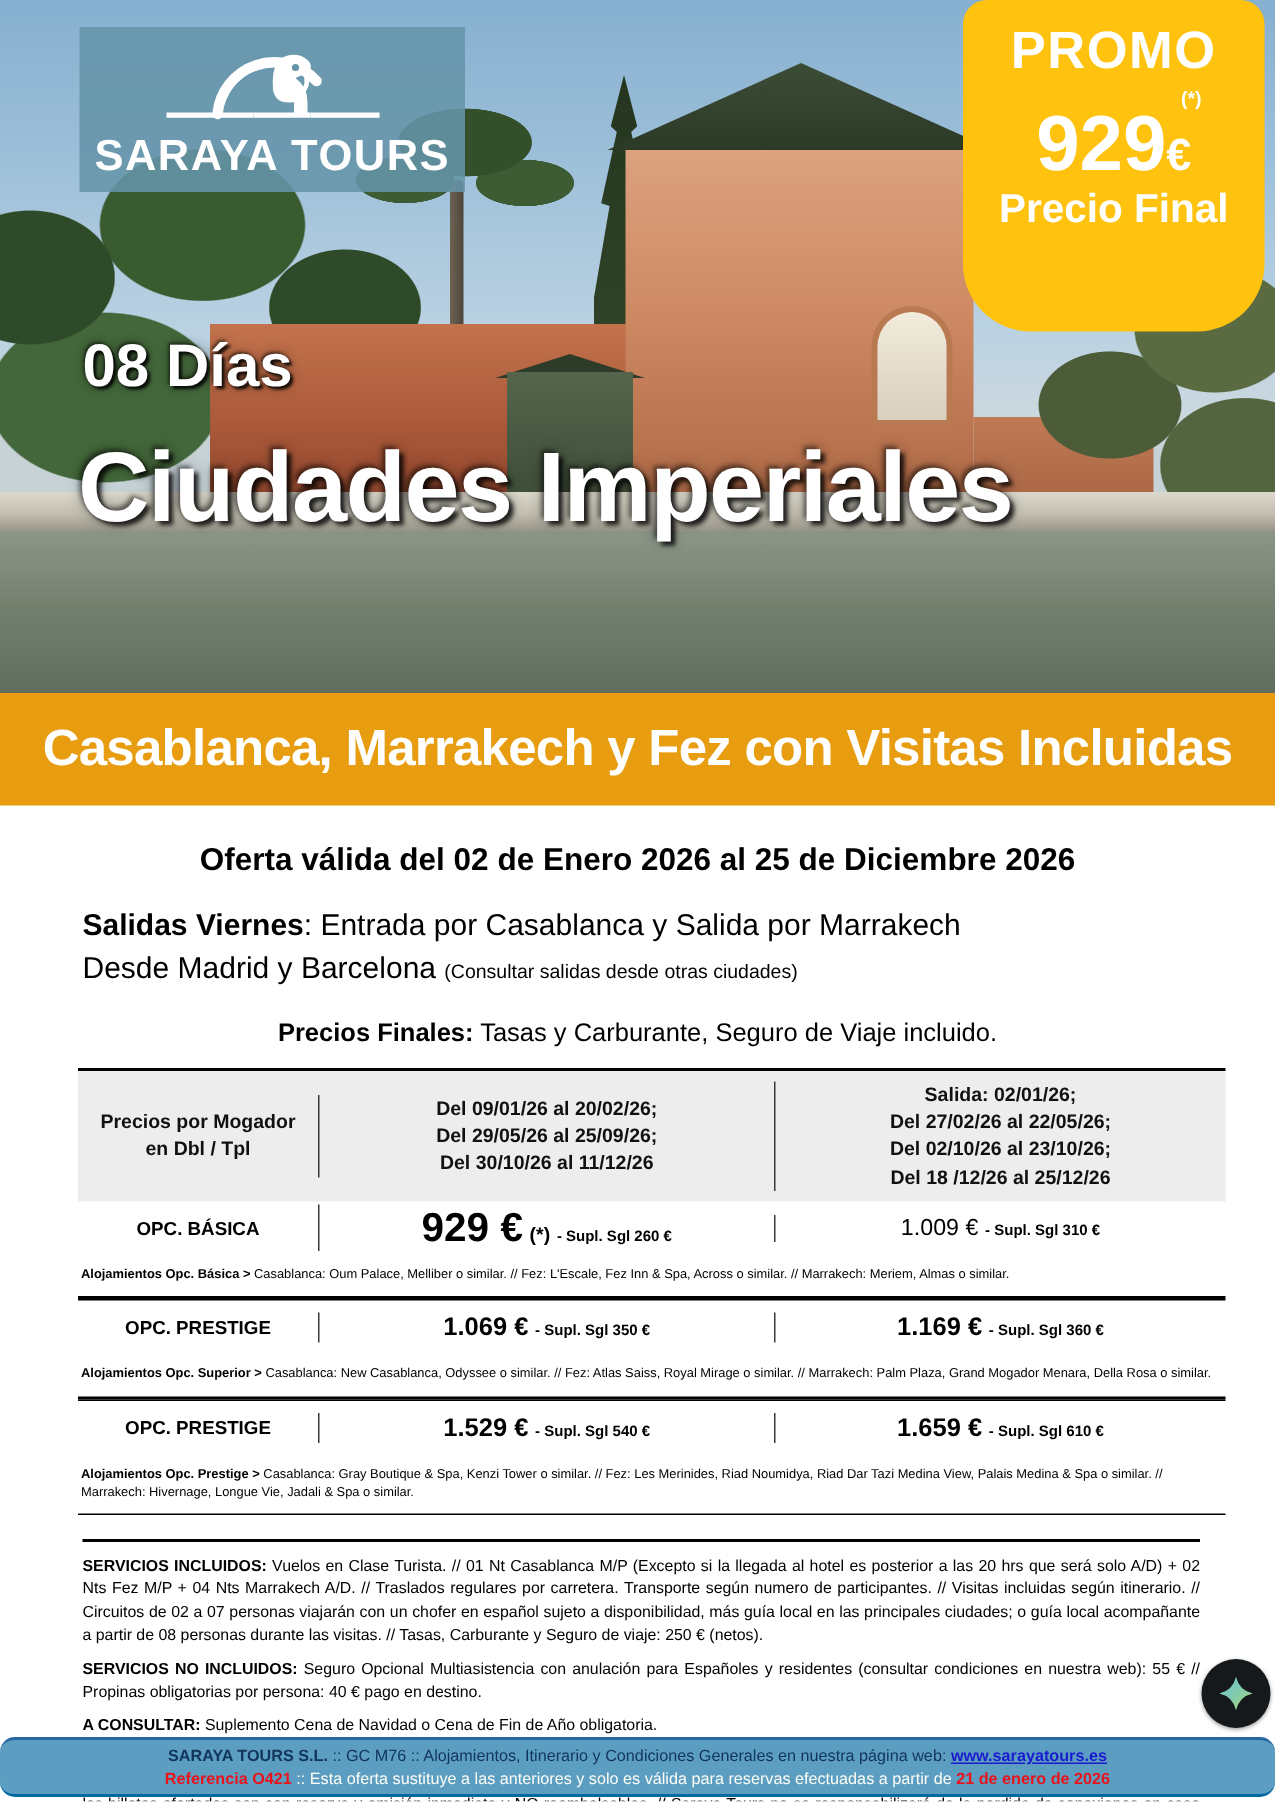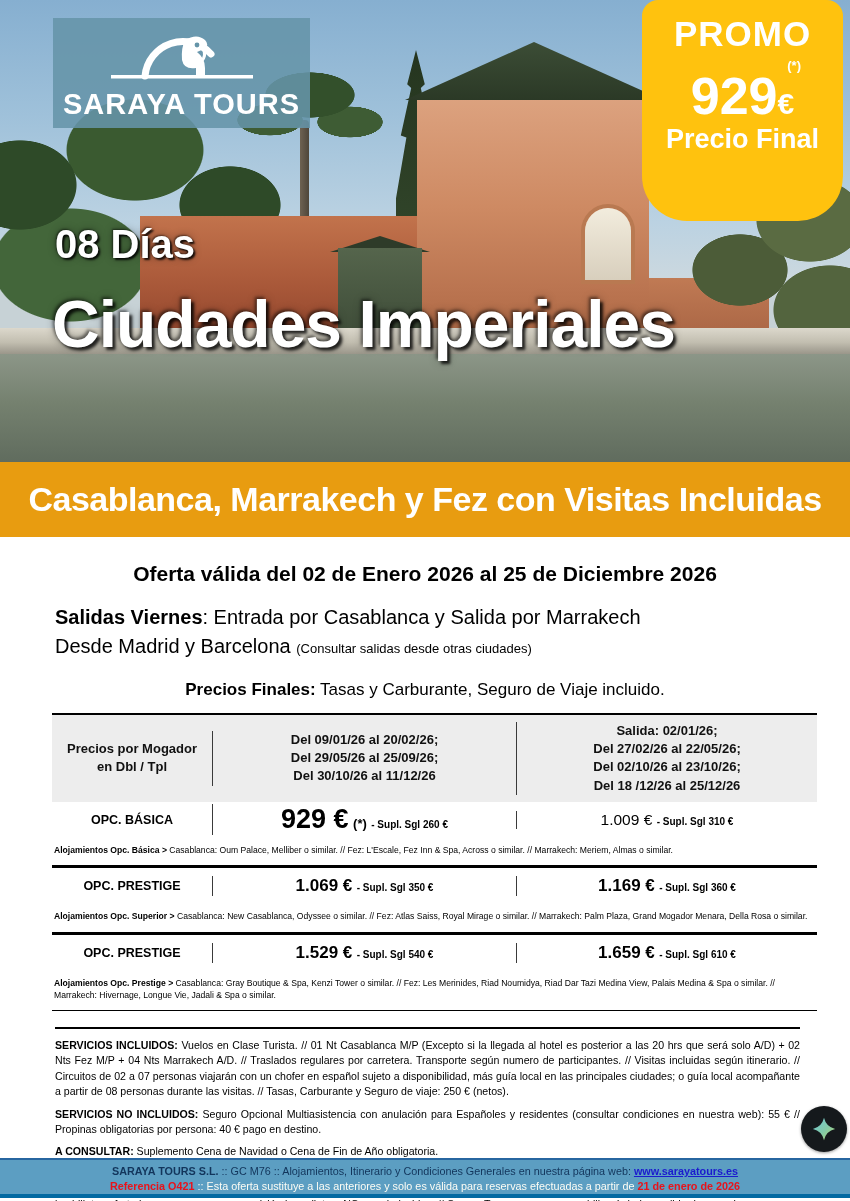--- a/index.html
+++ b/index.html
@@ -102,21 +102,21 @@
   .fp-rule { border-top:2.5px solid #000; margin-bottom:9px; }
   .fp { font-size:10.6px; line-height:1.45; color:#000; text-align:justify; margin-bottom:7px; }
   .fp b { font-weight:800; }
 
   
   .widget { position:absolute; left:801px; top:1106px; width:46px; height:46px; border-radius:50%; background:#15191C;
       display:flex; align-items:center; justify-content:center; cursor:pointer; box-shadow:0 1px 3px rgba(0,0,0,.4); }
 
   
   .footer { position:absolute; left:0; top:1158px; width:850px; height:40px; background:#5C9EC2;
-      border-top:2px solid #2766A0; border-bottom:4px solid #0369a1; text-align:center; padding-top:4px; }
+      border-top:2px solid #2766A0; border-bottom:2px solid #0369a1; text-align:center; padding-top:4px;border-radius:10px; }
   .fl { font-size:10.8px; line-height:15px; white-space:nowrap; }
   .fl1, .fl1 b { color:#12355B; }
   .fl1 b { font-weight:800; }
   .flink { color:#1B1BCE; font-weight:700; text-decoration:underline; cursor:pointer; }
   .fl2 { color:#FDFDF5; }
   .fl2 b { color:#E8131B; font-weight:800; }
 </style>
 </head>
 <body>
 

